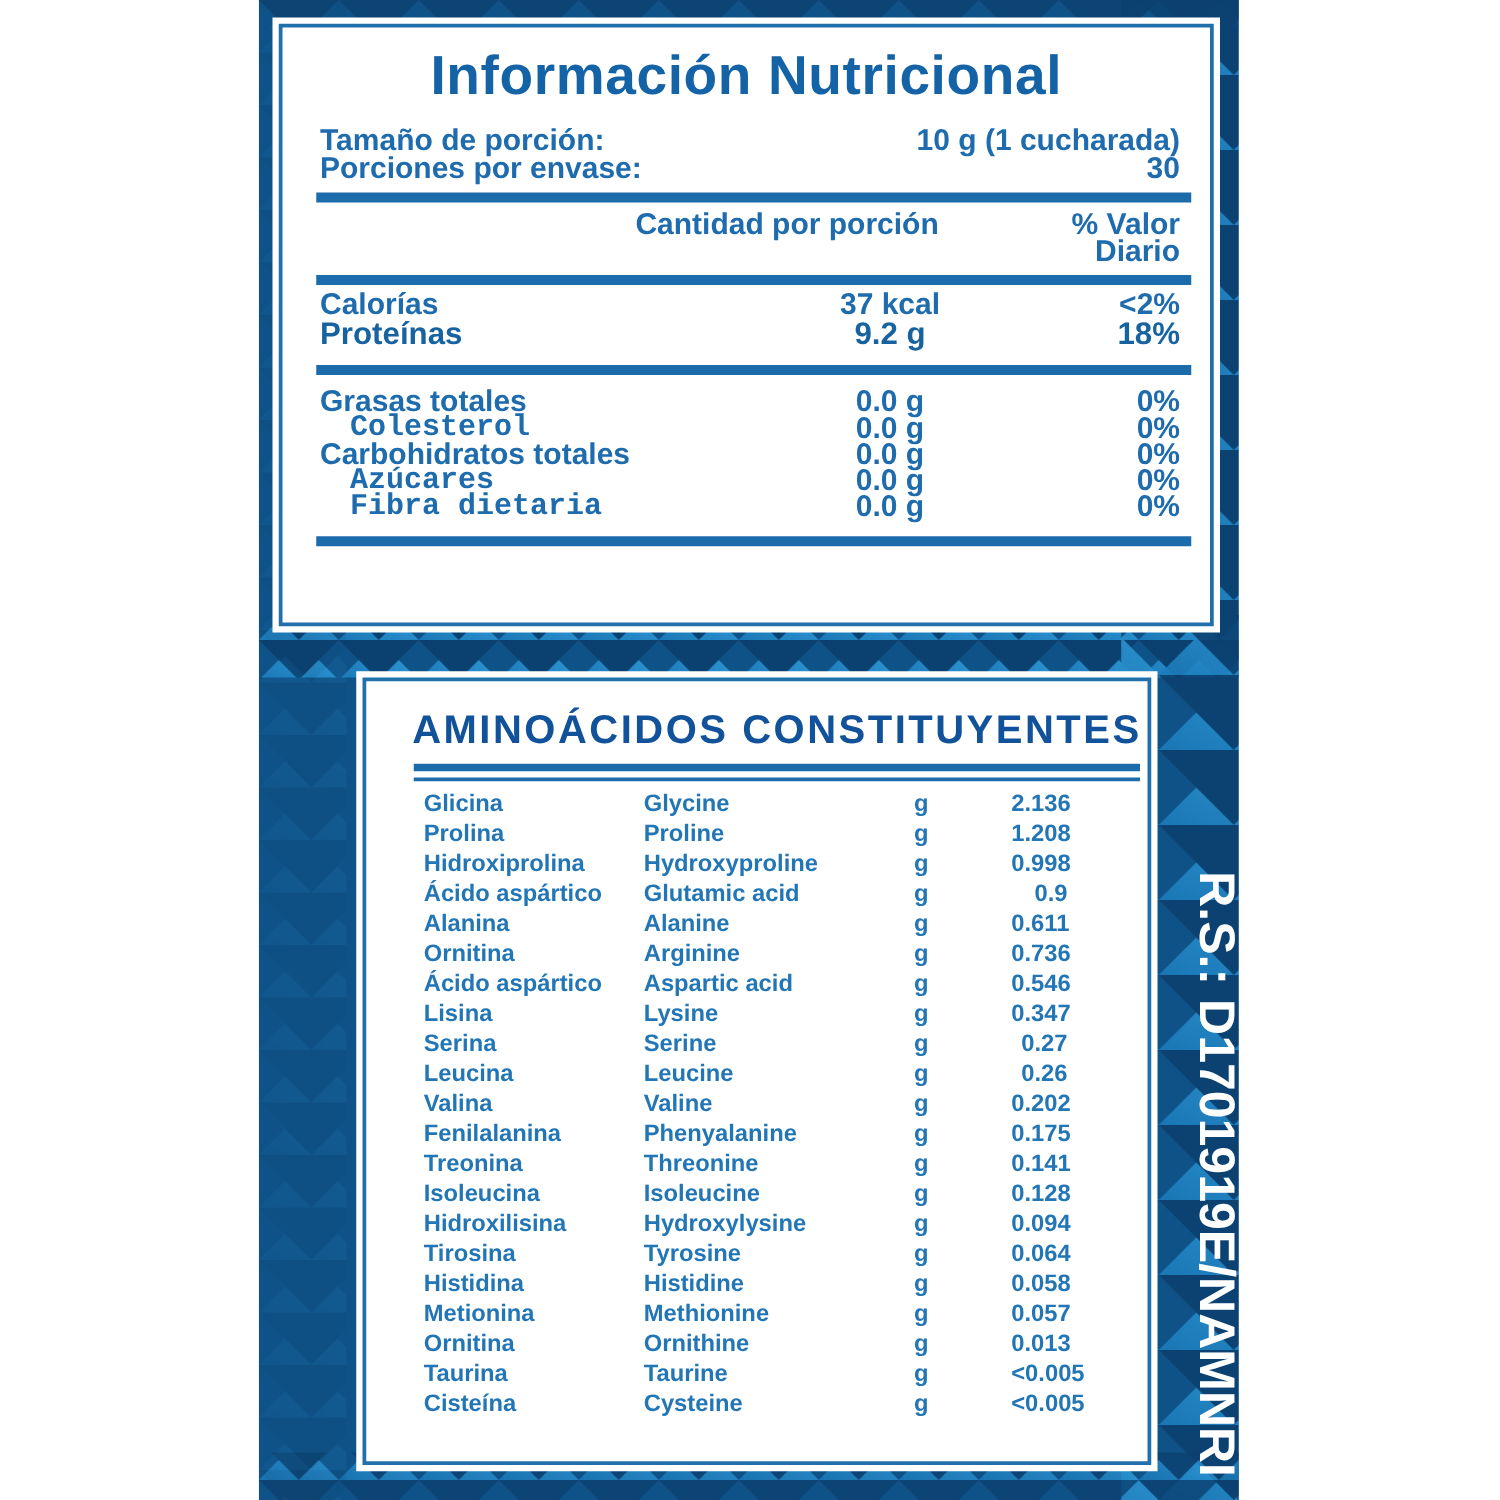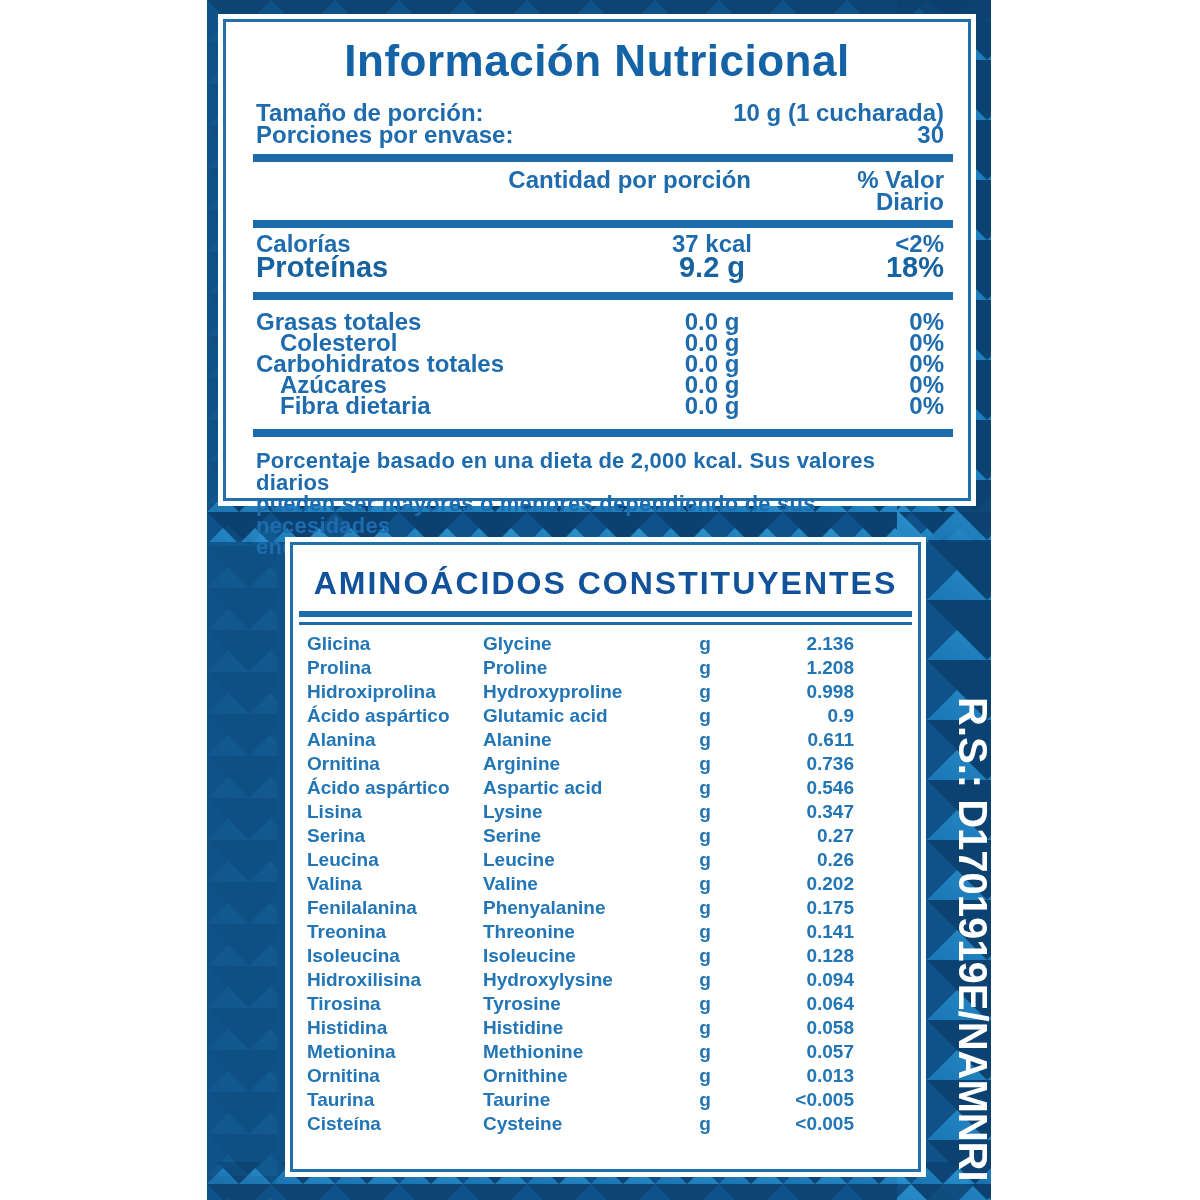--- a/index.html
+++ b/index.html
@@ -40,31 +40,31 @@
           font-size:24px; line-height:22px; font-weight:700; color:#1E6CAE;gap:25px; }
   .hrow .sp { width:236px; }
   .hrow .amt-h { width:280px; text-align:center; }
   .hrow .dv-h  { width:172px; text-align:right; }
 
   .nrow { display:flex; padding:0 32px 0 38px; font-size:24px; line-height:22px;
           font-weight:600; color:#1E6CAE; }
   .nrow .lbl { flex:1; }
   .nrow .amt { width:180px; text-align:center; }
   .nrow .pct { width:142px; text-align:right; }
-  .nrow.bold { font-weight:800; font-size:29px; line-height:24px; color:#17639F; }
-  .nrow.indent .lbl { padding-left:24px; }
+  .nrow.bold { font-weight:800; font-size:25px; line-height:24px; color:#17639F; }
+  .nrow.indent .lbl { padding-left:24px;font-family:Liberation Mono, monospace; }
   .macro-rows { margin-top:5px; }
   .nutrient-rows { margin-top:11px; }
   .nutrient-rows .nrow { line-height:21px; }
 
   .footnote { margin-top:13px; padding:0 40px 0 38px; font-size:22px; line-height:21.5px;
               font-weight:600; color:#1E6CAE; letter-spacing:0.2px; }
 
   
-  .am-content { position:absolute; left:0; right:0; top:8px; }
+  .am-content { position:absolute; left:0; right:0; top:8px;padding-left:32px; }
   .am-title { margin-top:20px; text-align:center; font-size:32px; line-height:36px;
               font-weight:800; letter-spacing:2px; color:#11529B; }
   .am-rule-thick { height:6px; background:#1C6BAA; margin:10px 14px 0 14px; }
   .am-rule-thin  { height:2.5px; background:#1C6BAA; margin:5px 14px 0 14px; }
 
   .am-grid { display:grid; grid-template-columns:152px 150px 96px 1fr;
              margin:0 14px; padding-left:8px; }
   .am-head { margin-top:7px; font-size:20px; line-height:24px; font-weight:800;
              color:#134F98; letter-spacing:0.2px; }
   .am-head .c3 { text-align:center; }
@@ -178,25 +178,20 @@
         </div>
         <div class="nrow indent">
           <span class="lbl">Fibra dietaria</span>
           <span class="amt">0.0 g</span>
           <span class="pct">0%</span>
         </div>
       </div>
 
     <div class="rule rule-4"></div>
 
-    <div class="footnote" id="footnote">
-        <div class="fline">Porcentaje basado en una dieta de 2,000 kcal. Sus valores diarios</div>
-        <div class="fline">pueden ser mayores o menores dependiendo de sus necesidades</div>
-        <div class="fline">energéticas.</div>
-      </div>
   </div>
 </div>
 
 <div class="card card-amino">
   <div class="inner-border"></div>
   <div class="am-content">
     <div class="am-title">AMINOÁCIDOS CONSTITUYENTES</div>
     <div class="am-rule-thick"></div>
     <div class="am-rule-thin"></div>
     <div class="am-rows" id="amino-rows">

